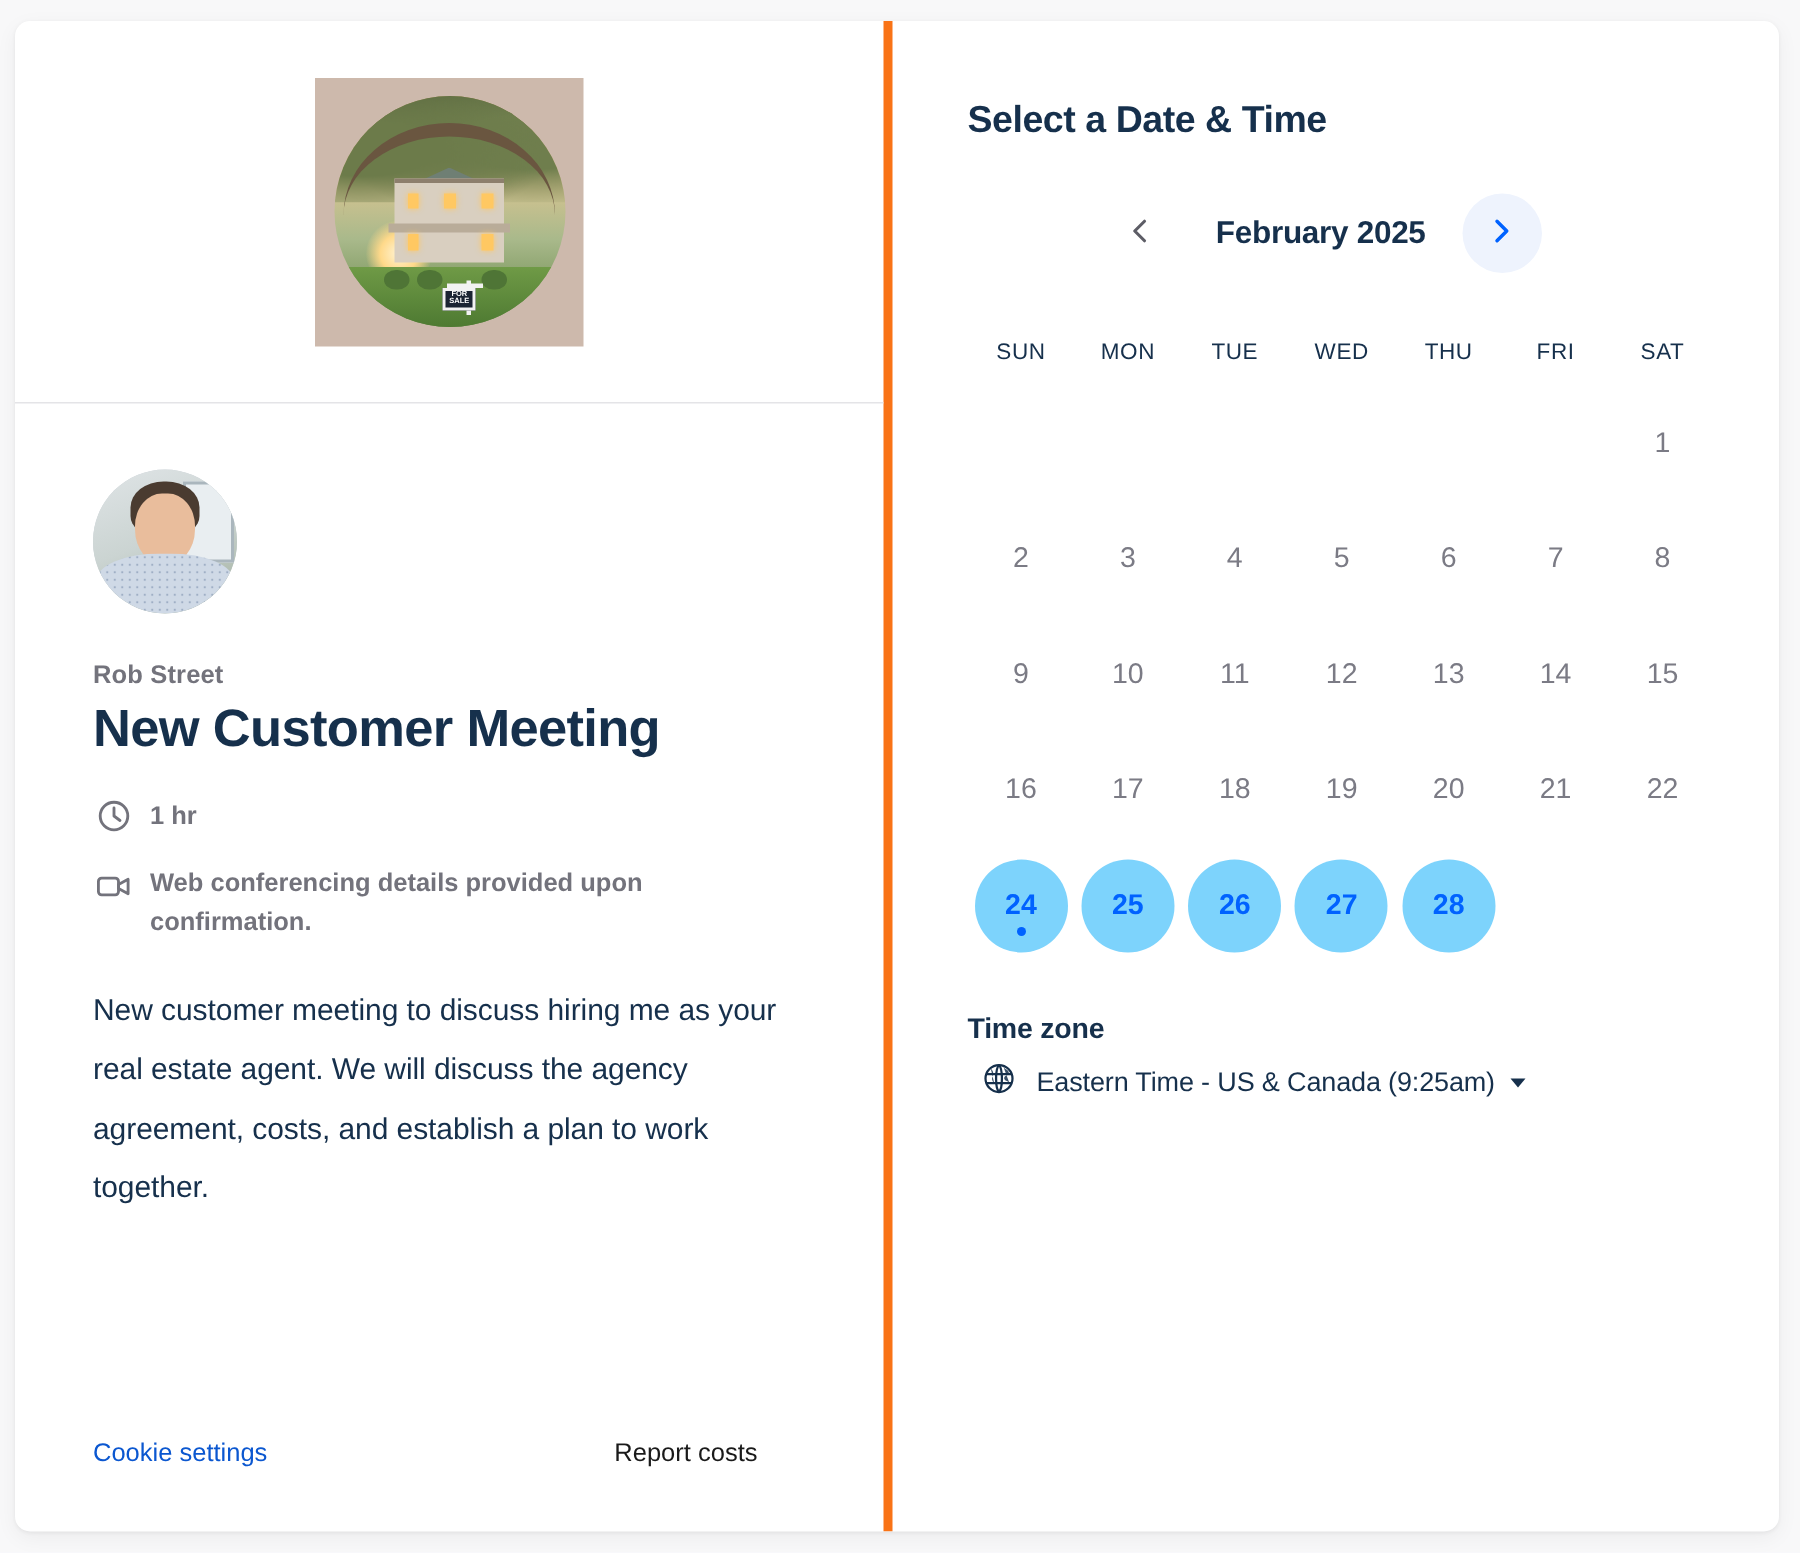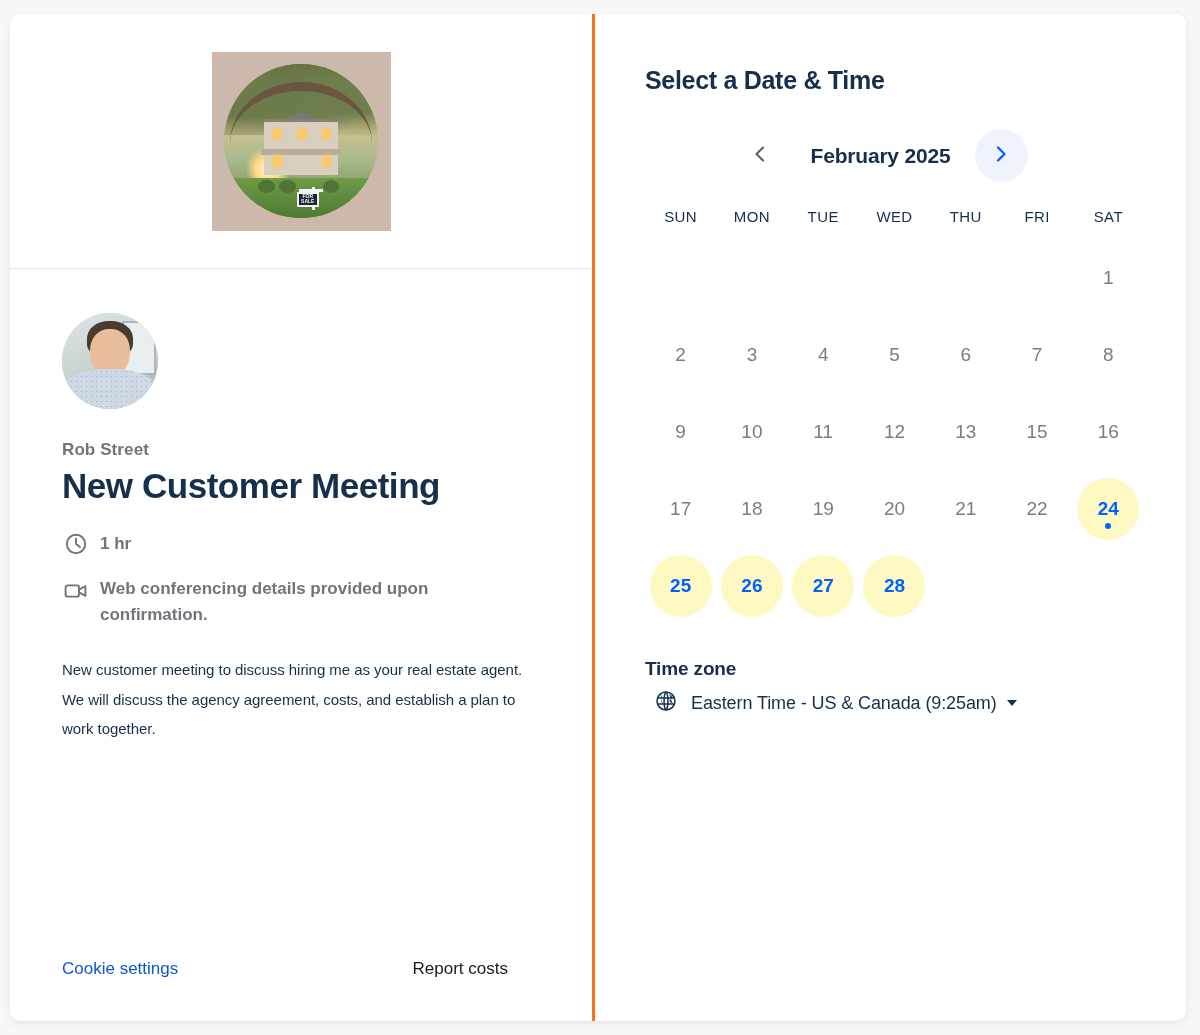--- a/index.html
+++ b/index.html
@@ -30,21 +30,21 @@
     border-radius: 10px;
     box-shadow: 0 1px 3px rgba(0,0,0,0.06), 0 4px 14px rgba(0,0,0,0.05);
     display: flex;
     overflow: hidden;
   }
 
   
   .left-panel {
     width: 585px;
     flex: 0 0 585px;
-    border-right: 3px solid #f97316;
+    border-right: 6px solid #f97316;
     display: flex;
     flex-direction: column;
     position: relative;
   }
 
   .brand-banner {
     height: 255px;
     flex: 0 0 255px;
     border-bottom: 1px solid #e4e4e7;
     display: flex;
@@ -294,21 +294,21 @@
     font-size: 17px;
     font-weight: 700;
     color: #73737c;
     line-height: 1.53;
     max-width: 435px;
   }
   .meta-row.duration .meta-icon { margin-top: -1px; }
 
   .event-desc {
     margin-top: 27px;
-    font-size: 15px;
+    font-size: 20px;
     color: #16304c;
     line-height: 1.96;
     max-width: 490px;
     letter-spacing: -0.05px;
   }
 
   .left-footer {
     position: absolute;
     left: 52px;
     right: 52px;
@@ -366,21 +366,21 @@
   .month-label {
     font-size: 21px;
     color: #16304c;
     min-width: 180px;
     text-align: center;
     letter-spacing: -0.2px;
     font-weight: bold;
   }
 
   .weekday-row {
-    margin-top: 26px;
+    margin-top: 44px;
     display: grid;
     grid-template-columns: repeat(7, 1fr);
   }
   .weekday-cell {
     text-align: center;
     font-size: 15px;
     font-weight: 500;
     color: #16304c;
     letter-spacing: 0.4px;
   }
@@ -403,21 +403,21 @@
     border-radius: 50%;
     display: flex;
     flex-direction: column;
     align-items: center;
     justify-content: center;
     position: relative;
     font-size: 19px;
   }
   .day-inner.disabled { color: #7b7b85; font-weight: 400; }
   .day-inner.available {
-    background: #fef9c3;
+    background: #7dd3fc;
     color: #0062ff;
     font-weight: 700;
     cursor: pointer;
   }
   .day-inner.available .dot {
     position: absolute;
     bottom: 11px;
     width: 6px;
     height: 6px;
     border-radius: 50%;
@@ -646,20 +646,25 @@
               <span>12</span>
             </div>
           </div>
           <div class="day-cell">
             <div class="day-inner disabled">
               <span>13</span>
             </div>
           </div>
           <div class="day-cell">
             <div class="day-inner disabled">
+              <span>14</span>
+            </div>
+          </div>
+          <div class="day-cell">
+            <div class="day-inner disabled">
               <span>15</span>
             </div>
           </div>
           <div class="day-cell">
             <div class="day-inner disabled">
               <span>16</span>
             </div>
           </div>
           <div class="day-cell">
             <div class="day-inner disabled">

